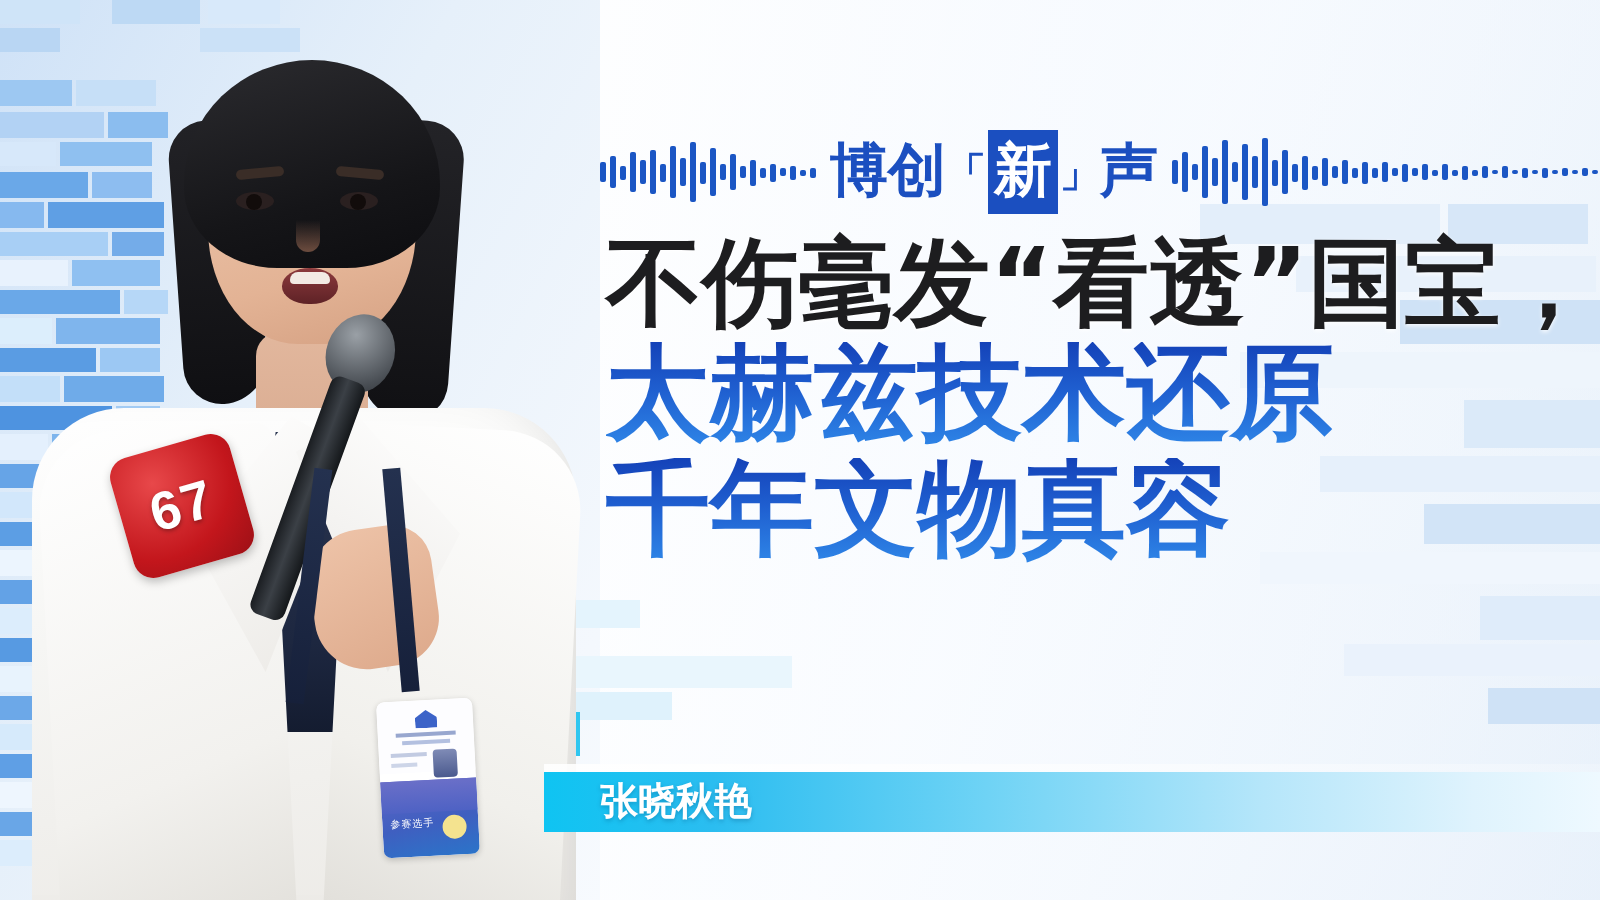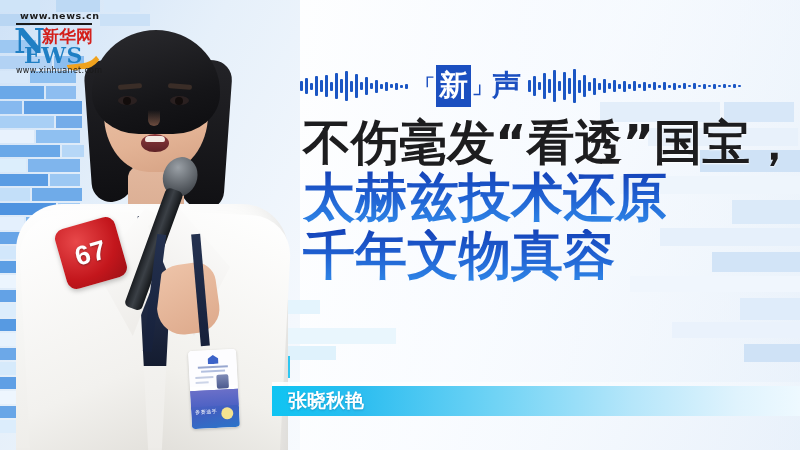--- a/index.html
+++ b/index.html
@@ -193,21 +193,21 @@
     position:absolute;left:272px;top:386px;width:528px;height:30px;
     background:linear-gradient(90deg,#0fc4f2 0%,#2bbdf0 16%,#6fd3f5 42%,#b5e6fa 68%,#dff3fd 88%,#eef9ff 100%);
     display:flex;align-items:center;
   }
   .capbar-glow{
     position:absolute;left:272px;top:382px;width:528px;height:4px;
     background:linear-gradient(90deg,rgba(255,255,255,.9),rgba(255,255,255,.2));
   }
   .cap-name{
     font-family:"DejaVu Sans","Liberation Sans",sans-serif;
-    font-weight:bold;font-size:19px;color:#ffffff;margin-left:16px;
+    font-weight:bold;font-size:19px;color:#ffffff;margin-left:28px;
     text-shadow:0 1px 2px rgba(0,80,130,.35);white-space:nowrap;
   }
   .cap-role{
     font-family:"DejaVu Sans","Liberation Sans",sans-serif;
     font-size:11.5px;color:#ffffff;margin-left:10px;white-space:nowrap;
     text-shadow:0 1px 1px rgba(0,70,120,.30);
   }
 
   
   .logo{
@@ -381,29 +381,20 @@
       <div class="cb-tx"></div>
       <div class="cb-tx2"></div>
       <div class="cb-photo"></div>
       <div class="cb-bot"></div>
       <div class="cb-sky"></div>
       <div class="cb-moon"></div>
       <div class="cb-txt">参赛选手</div>
     </div>
   </div>
 
-  <div class="logo">
-    <div class="logo-top">www.news.cn</div>
-    <div class="logo-rule"></div>
-    <div class="logo-N">N</div>
-    <div class="logo-cn">新华网</div>
-    <div class="logo-EWS">EWS</div>
-    <div class="logo-swoosh"></div>
-    <div class="logo-bottom">www.xinhuanet.com</div>
-  </div>
 
   <div class="brandrow">
     <div class="wave" id="wave-left">
         <b style="height: 10px;"></b>
         <b style="height: 16px;"></b>
         <b style="height: 7px;"></b>
         <b style="height: 20px;"></b>
         <b style="height: 12px;"></b>
         <b style="height: 22px;"></b>
         <b style="height: 9px;"></b>
@@ -417,20 +408,21 @@
         <b style="height: 6px;"></b>
         <b style="height: 13px;"></b>
         <b style="height: 5px;"></b>
         <b style="height: 9px;"></b>
         <b style="height: 4px;"></b>
         <b style="height: 7px;"></b>
         <b style="height: 3px;"></b>
         <b style="height: 5px;"></b>
       </div>
     <div class="brandtxt">
+      <span>博创</span>
       <span class="q1">「</span>
       <span class="brand-box">新</span>
       <span class="q2">」</span>
       <span>声</span>
     </div>
     <div class="wave" id="wave-right">
         <b style="height: 12px;"></b>
         <b style="height: 20px;"></b>
         <b style="height: 8px;"></b>
         <b style="height: 26px;"></b>

